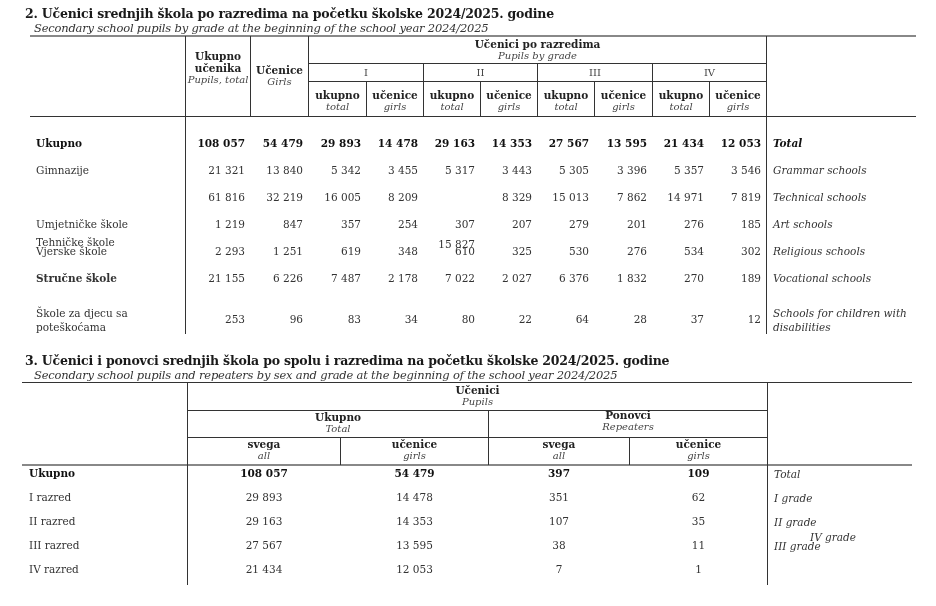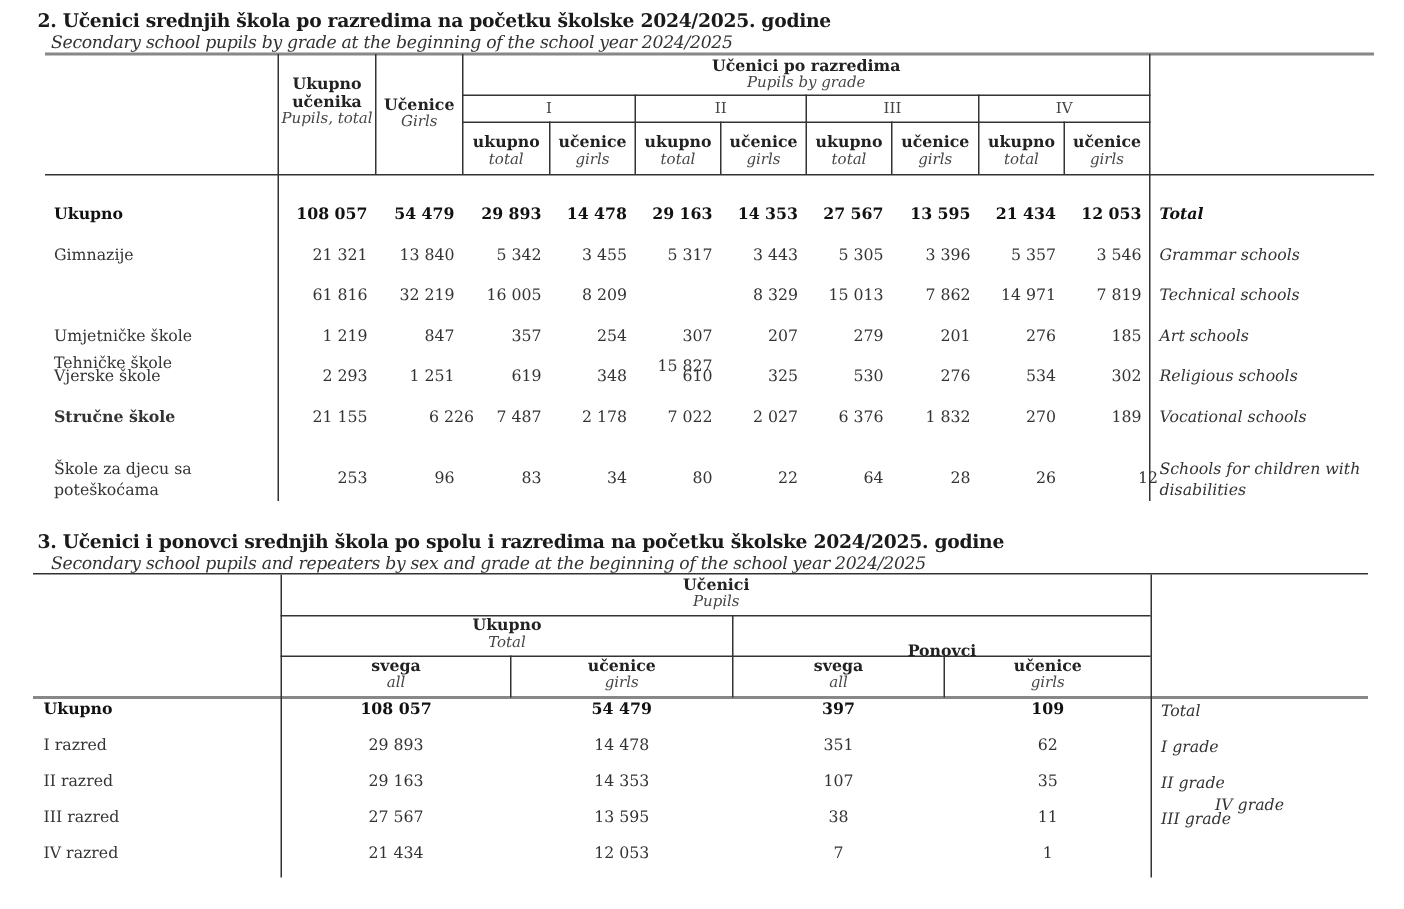--- a/index.html
+++ b/index.html
@@ -187,21 +187,21 @@
         <div class="num" style="left: 701px; width: 60px; top: 245px;">302</div>
         <div class="en" style="left: 773px; top: 244px;">
           <div>Religious schools</div>
         </div>
       </div>
       <div>
         <div class="rl" style="left: 36px; top: 271px; font-weight: bold;">
           <div>Stručne škole</div>
         </div>
         <div class="num" style="left: 185px; width: 60px; top: 272px;">21 155</div>
-        <div class="num" style="left: 243px; width: 60px; top: 272px; margin-left: 13px;">6 226</div>
+        <div class="num" style="left: 243px; width: 60px; top: 272px;">6 226</div>
         <div class="num" style="left: 301px; width: 60px; top: 272px;">7 487</div>
         <div class="num" style="left: 358px; width: 60px; top: 272px;">2 178</div>
         <div class="num" style="left: 415px; width: 60px; top: 272px;">7 022</div>
         <div class="num" style="left: 472px; width: 60px; top: 272px;">2 027</div>
         <div class="num" style="left: 529px; width: 60px; top: 272px;">6 376</div>
         <div class="num" style="left: 587px; width: 60px; top: 272px;">1 832</div>
         <div class="num" style="left: 644px; width: 60px; top: 272px;">270</div>
         <div class="num" style="left: 701px; width: 60px; top: 272px;">189</div>
         <div class="en" style="left: 773px; top: 271px;">
           <div>Vocational schools</div>
@@ -213,22 +213,22 @@
           <div>poteškoćama</div>
         </div>
         <div class="num" style="left: 185px; width: 60px; top: 313px;">253</div>
         <div class="num" style="left: 243px; width: 60px; top: 313px;">96</div>
         <div class="num" style="left: 301px; width: 60px; top: 313px;">83</div>
         <div class="num" style="left: 358px; width: 60px; top: 313px;">34</div>
         <div class="num" style="left: 415px; width: 60px; top: 313px;">80</div>
         <div class="num" style="left: 472px; width: 60px; top: 313px;">22</div>
         <div class="num" style="left: 529px; width: 60px; top: 313px;">64</div>
         <div class="num" style="left: 587px; width: 60px; top: 313px;">28</div>
-        <div class="num" style="left: 644px; width: 60px; top: 313px;">26</div>
-        <div class="num" style="left: 701px; width: 60px; top: 313px; padding-left: 11px;">12</div>
+        <div class="num" style="left: 644px; width: 60px; top: 313px;">37</div>
+        <div class="num" style="left: 701px; width: 60px; top: 313px;">12</div>
         <div class="en" style="left: 773px; top: 306px;">
           <div>Schools for children with</div>
           <div>disabilities</div>
         </div>
       </div>
     </div>
 </div>
 
 <div>
   <div class="abs t-title" style="left:25px; top:353px;">3. Učenici i ponovci srednjih škola po spolu i razredima na početku školske 2024/2025. godine</div>
@@ -246,22 +246,23 @@
   <div class="vline" style="left:767px; top:383px; height:202px;"></div>
 
   <div class="cell" style="left:188px; top:384px; width:579px;">
     <div class="hb">Učenici</div>
     <div class="hi">Pupils</div>
   </div>
   <div class="cell" style="left:188px; top:411px; width:300px;">
     <div class="hb">Ukupno</div>
     <div class="hi">Total</div>
   </div>
-  <div class="cell" style="left:489px; top:428px; width:278px;">
+  <div class="cell" style="left:489px; top:409px; width:278px;">
     <div class="hb">Ponovci</div>
+    <div class="hi">Repeaters</div>
   </div>
   <div class="cell" style="left:188px; top:438px; width:152px;">
     <div class="hb">svega</div>
     <div class="hi">all</div>
   </div>
   <div class="cell" style="left:341px; top:438px; width:147px;">
     <div class="hb">učenice</div>
     <div class="hi">girls</div>
   </div>
   <div class="cell" style="left:489px; top:438px; width:140px;">

